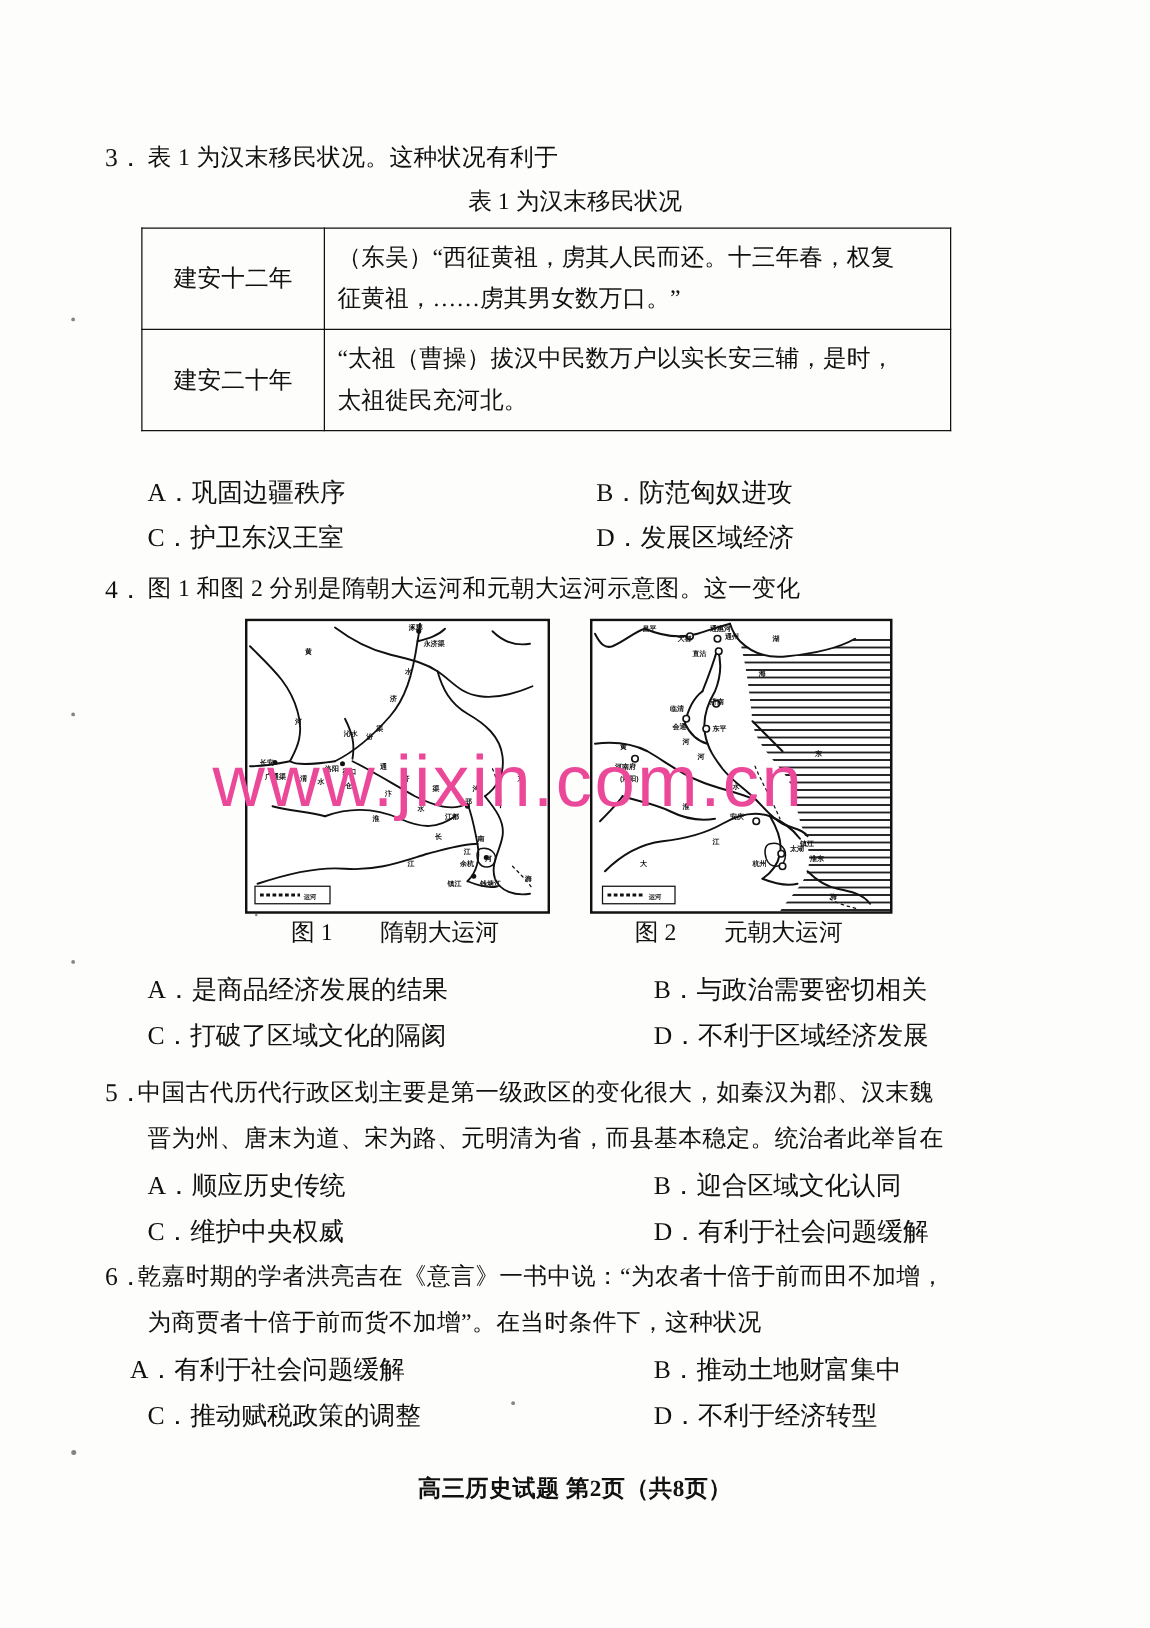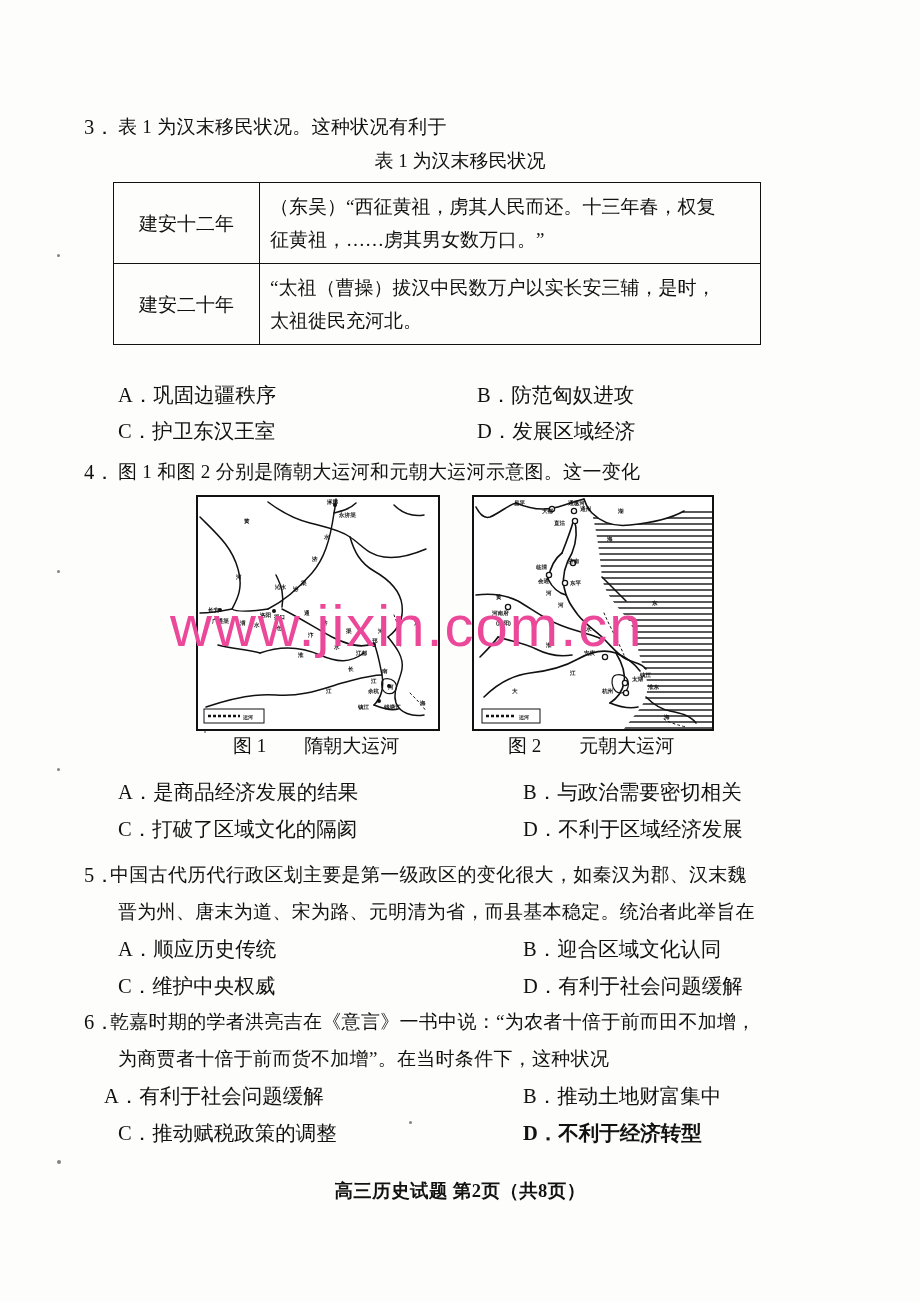--- a/index.html
+++ b/index.html
@@ -419,21 +419,21 @@
 
 <div class="opt" style="left:104px; top:1079px;">
   <span class="lbl">A．</span><span>有利于社会问题缓解</span>
 </div>
 <div class="opt" style="left:523px; top:1079px;">
   <span class="lbl">B．</span><span>推动土地财富集中</span>
 </div>
 <div class="opt" style="left:118px; top:1116px;">
   <span class="lbl">C．</span><span>推动赋税政策的调整</span>
 </div>
-<div class="opt" style="left:523px; top:1116px;font-weight:bold;">
+<div class="opt" style="left:523px; top:1116px;">
   <span class="lbl">D．</span><span>不利于经济转型</span>
 </div>
 
 <div class="footer">高三历史试题 第2页（共8页）</div>
 
 <div class="speck" style="left:57px; top:254px; width:3px; height:3px;"></div>
 <div class="speck" style="left:57px; top:570px; width:3px; height:3px;"></div>
 <div class="speck" style="left:57px; top:768px; width:3px; height:3px;"></div>
 <div class="speck" style="left:57px; top:1160px; width:4px; height:4px;"></div>
 <div class="speck" style="left:409px; top:1121px; width:3px; height:3px;"></div>

